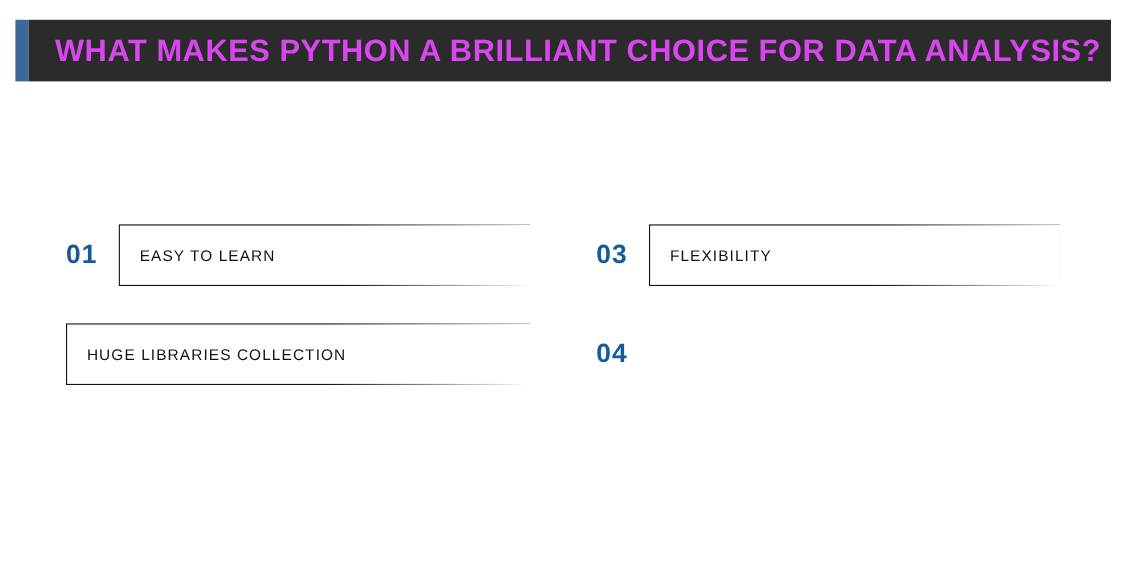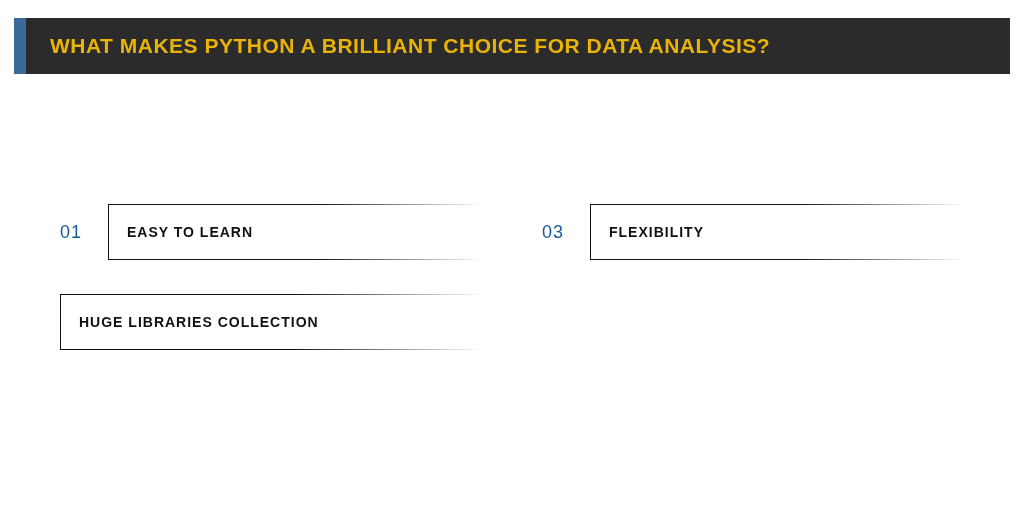--- a/index.html
+++ b/index.html
@@ -26,22 +26,22 @@
       flex-shrink: 0;
     }
     .header-content {
       flex: 1;
       background: #2b2b2b;
       display: flex;
       align-items: center;
       padding-left: 24px;
     }
     .header-title {
-      color: #eab308;
-      font-size: 21px;
+      color: #d946ef;
+      font-size: 28px;
       font-weight: 800;
       letter-spacing: 0.5px;
     }
     .grid {
       display: grid;
       grid-template-columns: 1fr 1fr;
       column-gap: 60px;
       row-gap: 34px;
       padding: 130px 60px 0 60px;
     }
@@ -49,22 +49,22 @@
       display: flex;
       align-items: stretch;
       height: 56px;
     }
     .item-number {
       width: 48px;
       display: flex;
       align-items: center;
       justify-content: flex-start;
       color: #155a9c;
-      font-size: 18px;
-      font-weight: 400;
+      font-size: 24px;
+      font-weight: 700;
       letter-spacing: 1px;
     }
     .item-box {
       flex: 1;
       border: 1.5px solid #111;
       display: flex;
       align-items: center;
       padding-left: 18px;
       position: relative;
       background: linear-gradient(to right, #ffffff 55%, rgba(255,255,255,0) 100%);
@@ -74,21 +74,21 @@
       position: absolute;
       top: -1.5px;
       bottom: -1.5px;
       right: -1.5px;
       width: 45%;
       background: linear-gradient(to right, rgba(255,255,255,0) 0%, #ffffff 100%);
       pointer-events: none;
     }
     .item-label {
       font-size: 14px;
-      font-weight: 700;
+      font-weight: 400;
       letter-spacing: 1px;
       color: #111;
       position: relative;
       z-index: 1;
     }
   </style>
 </head>
 <body>
 
 <div class="header-bar">
@@ -114,15 +114,16 @@
     </div>
   </div>
 
   <div class="item">
     <div class="item-box">
       <div class="item-label">HUGE LIBRARIES COLLECTION</div>
     </div>
   </div>
 
   <div class="item">
+    <div class="item-number">04</div>
   </div>
 
 </div>
 
 </body></html>

